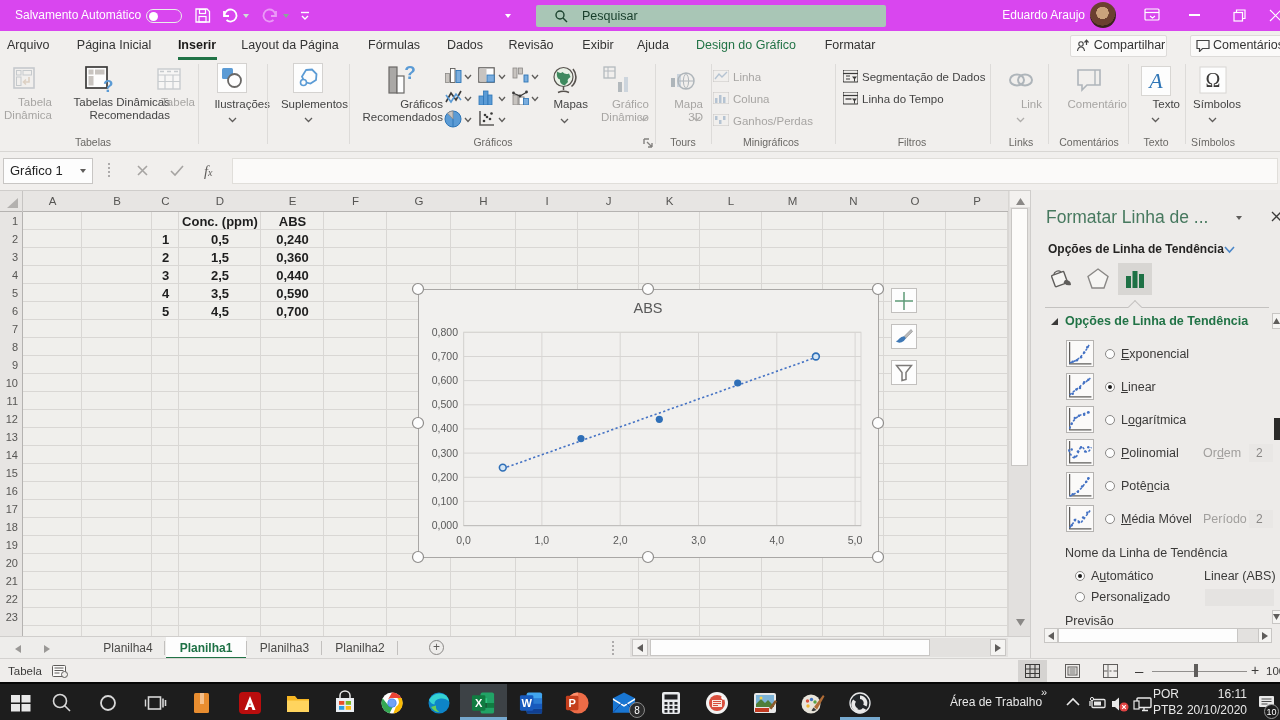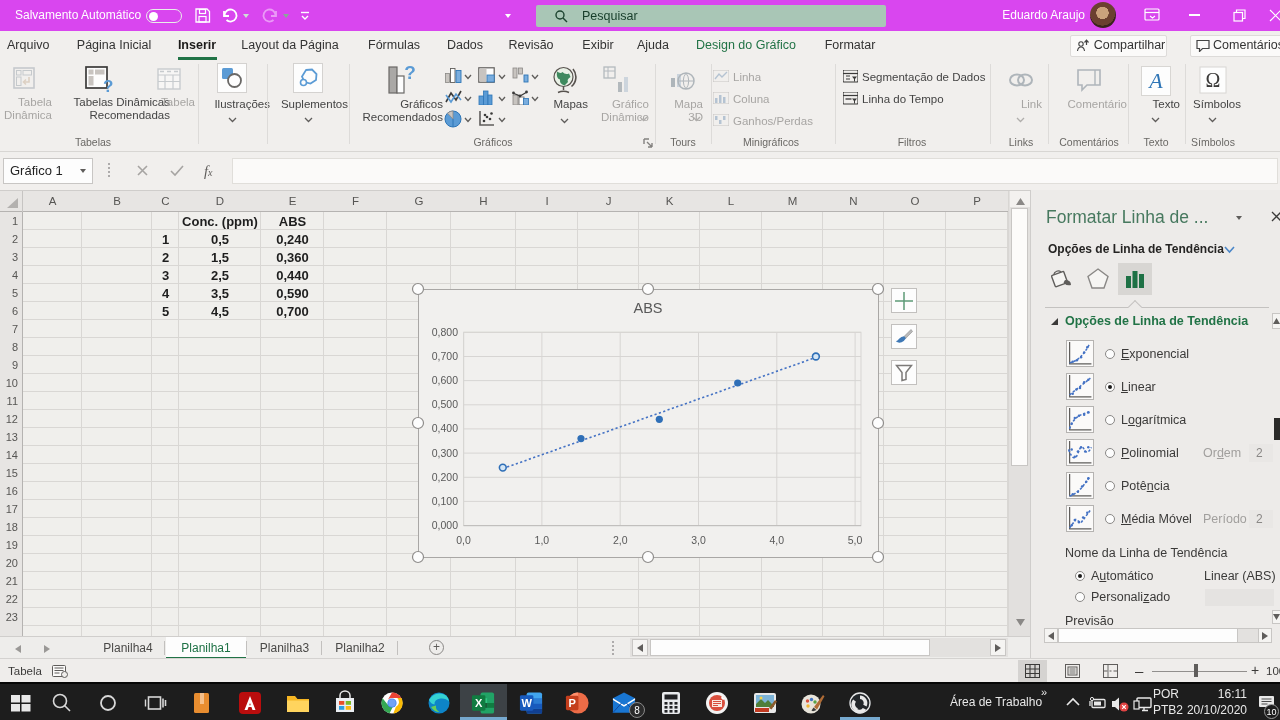--- a/index.html
+++ b/index.html
@@ -665,21 +665,21 @@
   </div>
 <div class="ab" style="left:0;top:636px;width:1030px;height:22px;background:#eeedeb;border-top:1px solid #d0cecc">
   <svg class="ab" style="left:15px;top:8px" width="7" height="8" viewBox="0 0 7 8">
         <path d="M6 0 L0 4 L6 8 Z" fill="#9a9896"></path>
       </svg>
   <svg class="ab" style="left:43px;top:8px" width="7" height="8" viewBox="0 0 7 8">
         <path d="M1 0 L7 4 L1 8 Z" fill="#9a9896"></path>
       </svg>
   <div class="stab" style="left:92px;width:72px">Planilha4</div>
   <div class="tsep" style="left:164px"></div>
-  <div class="stab" style="left:166px;width:80px;background:#fdfdfd;color:#1e7145;font-weight:normal;border-bottom:2px solid #217346;height:22px">Planilha1</div>
+  <div class="stab" style="left:166px;width:80px;background:#fdfdfd;color:#1e7145;font-weight:bold;border-bottom:2px solid #217346;height:22px">Planilha1</div>
   <div class="tsep" style="left:246px"></div>
   <div class="stab" style="left:248px;width:73px">Planilha3</div>
   <div class="tsep" style="left:321px"></div>
   <div class="stab" style="left:323px;width:74px">Planilha2</div>
   <div class="tsep" style="left:397px"></div>
   <div class="ab" style="left:429px;top:3px;width:15px;height:15px;border:1px solid #8a8886;border-radius:50%;color:#5f5d5b;font-size:12px;text-align:center;line-height:13px">+</div>
   <div class="ab" style="left:612px;top:4px;width:2px;height:14px;background:repeating-linear-gradient(to bottom,#adabab 0 2px,transparent 2px 4px)"></div>
   <div class="ab" style="left:630px;top:1px;width:378px;height:19px;background:#e3e1df"></div>
   <div class="ab" style="left:632px;top:2px;width:16px;height:17px;background:#f5f4f2;border:1px solid #c8c6c4"></div>
   <svg class="ab" style="left:637px;top:7px" width="6" height="8" viewBox="0 0 6 8">

